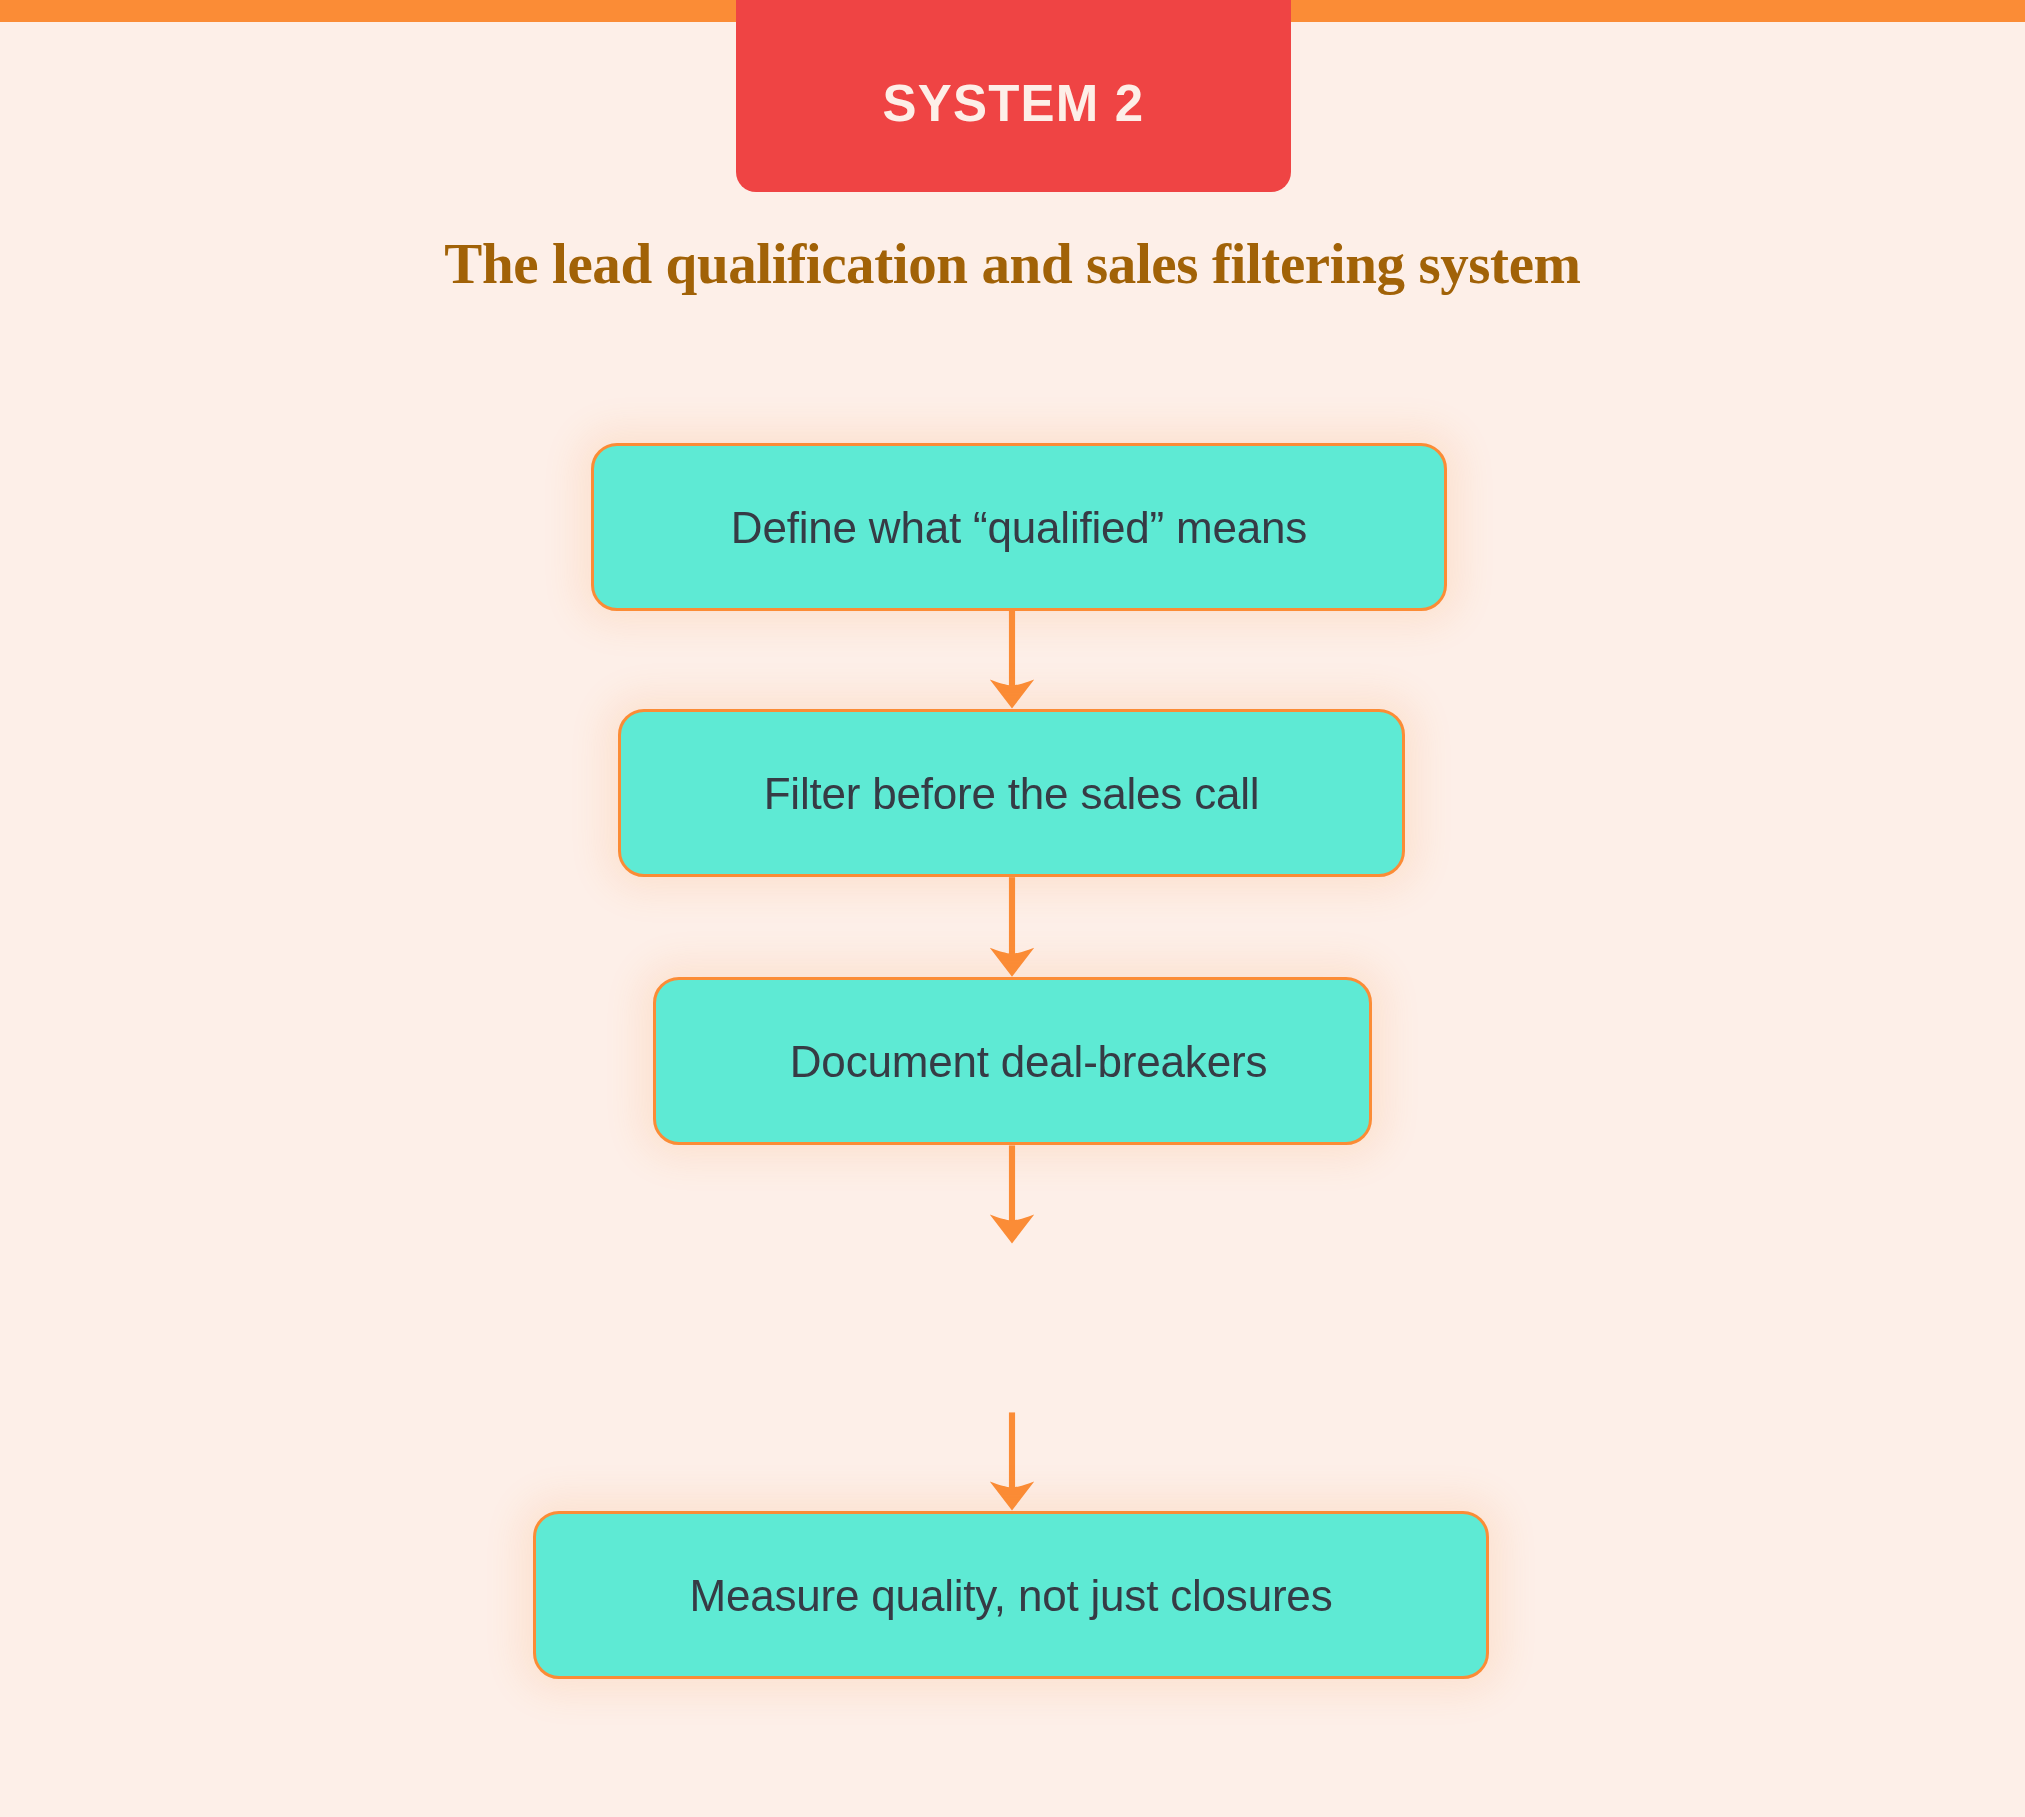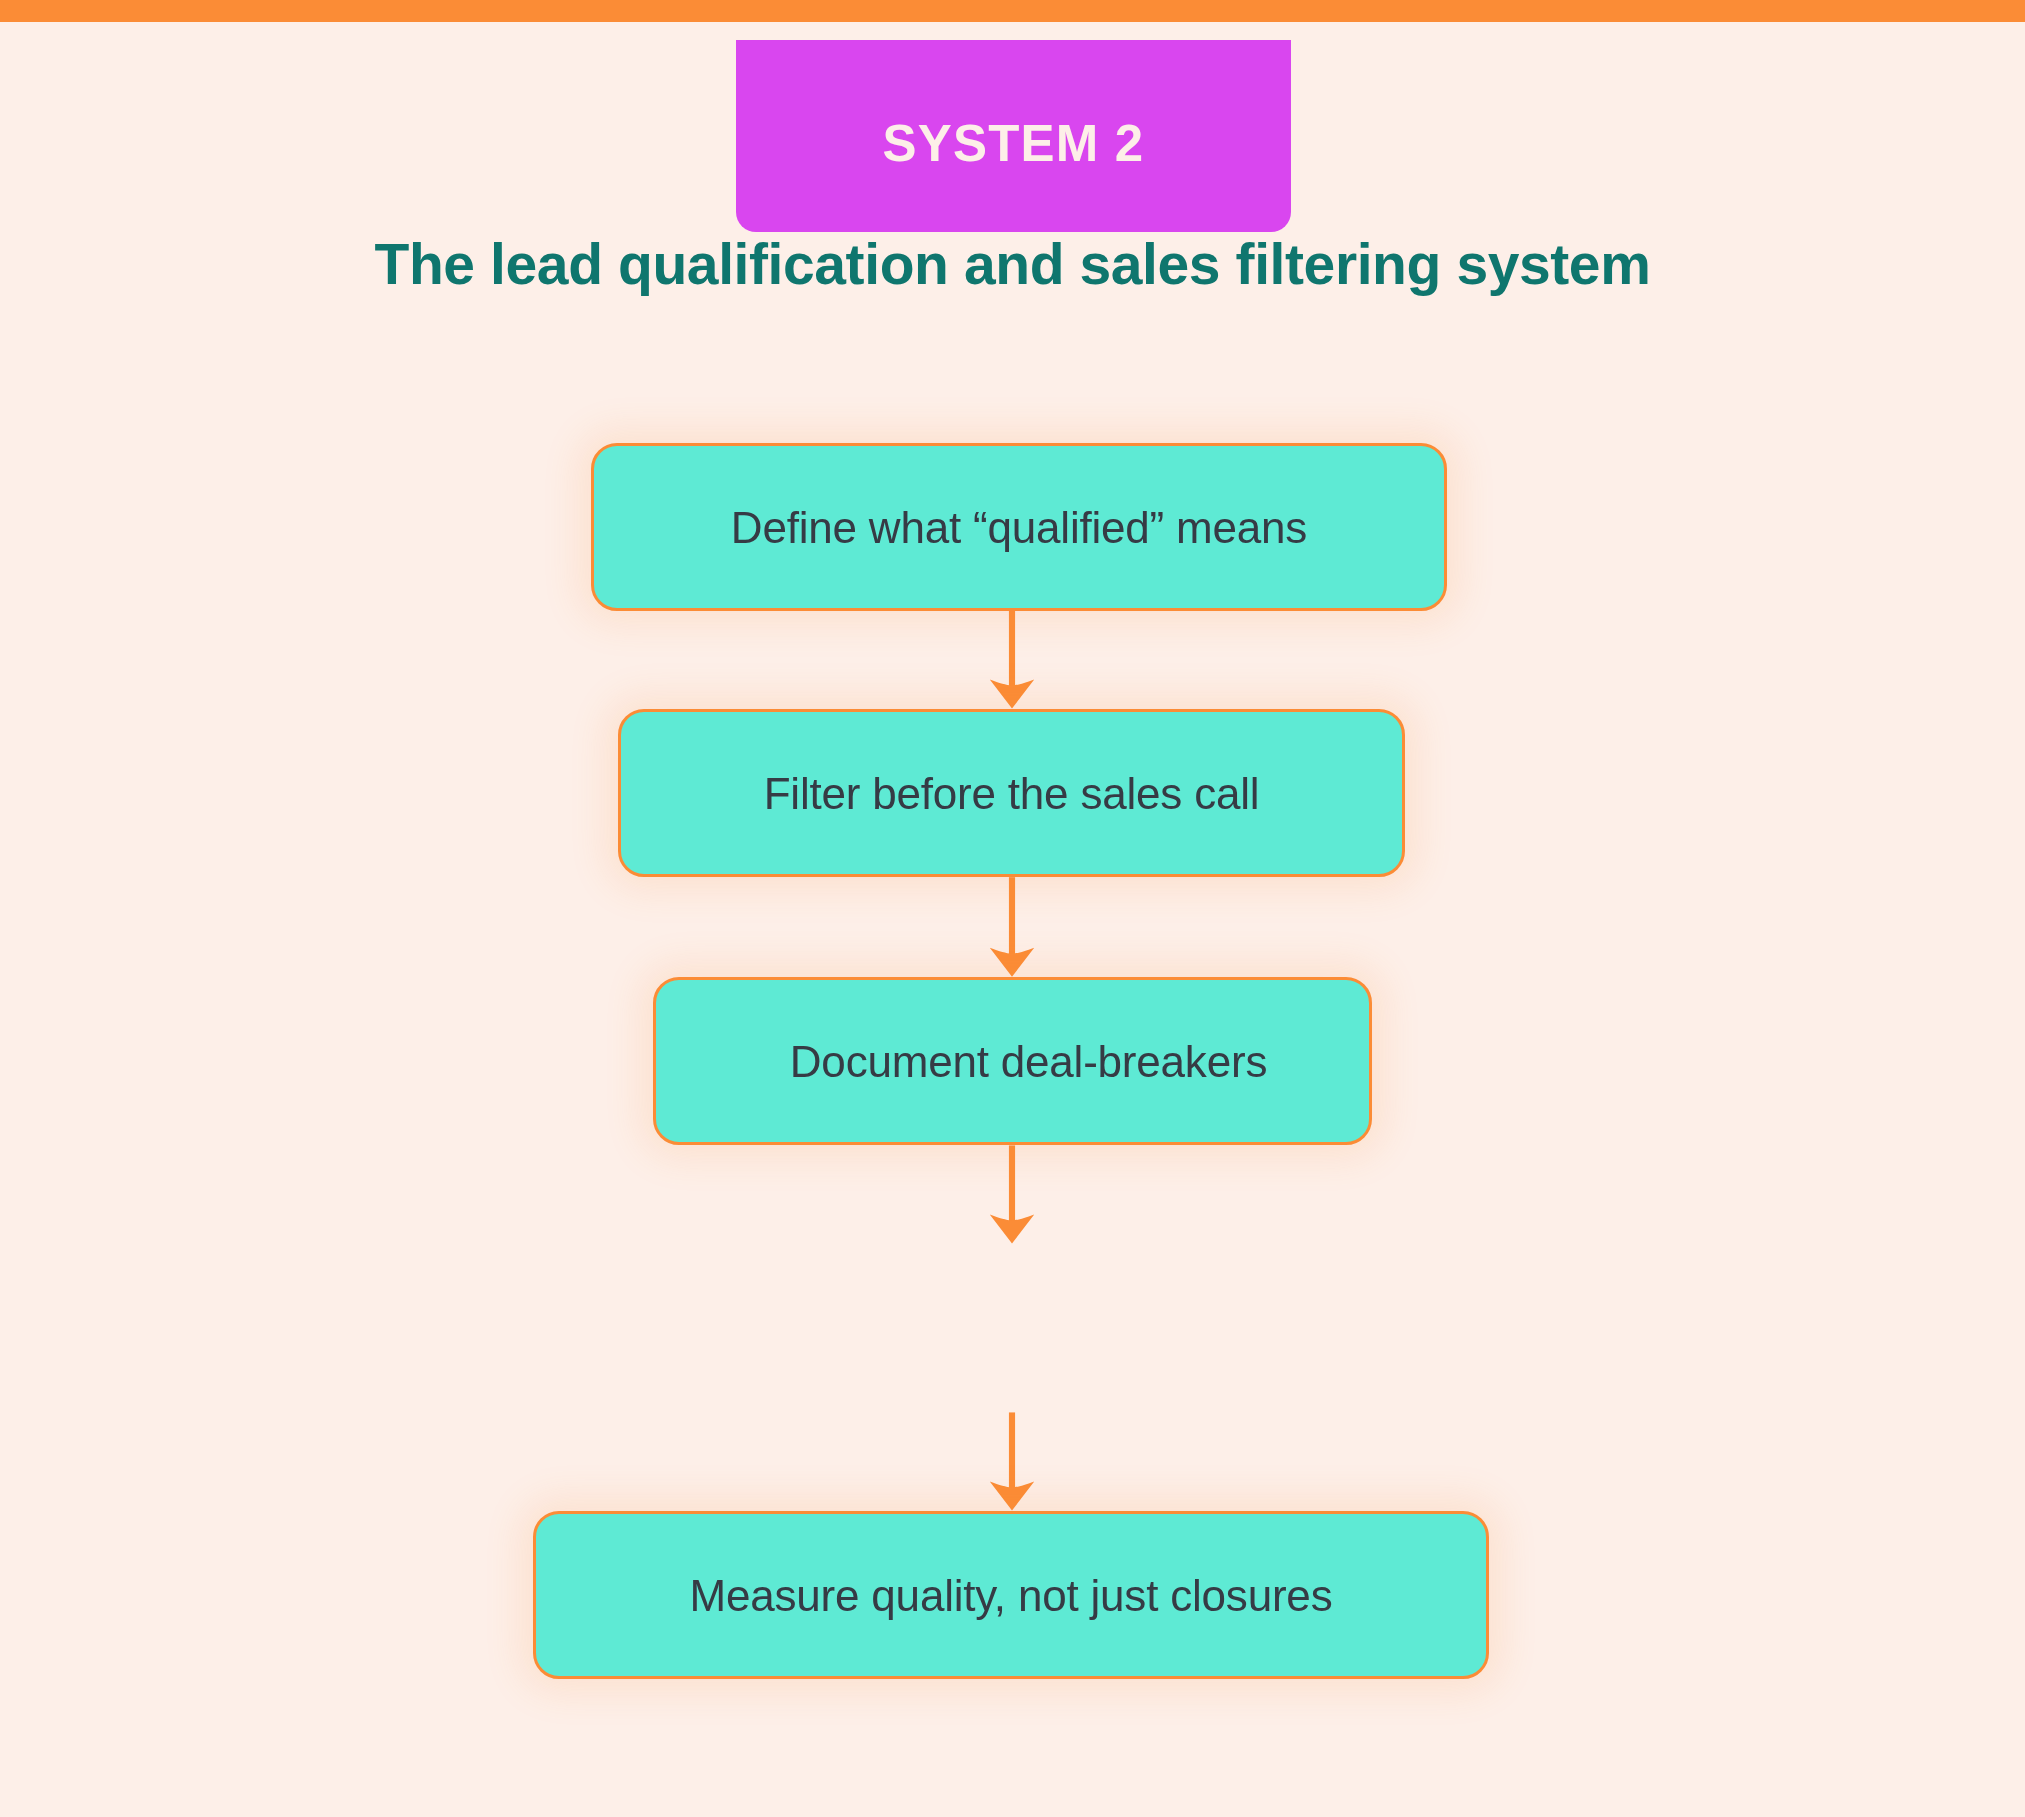--- a/index.html
+++ b/index.html
@@ -24,52 +24,52 @@
     height:21.6px;
     background:#FB8C36;
   }
 
   #system-badge {
     position:absolute;
     top:0;
     left:736px;
     width:555px;
     height:192px;
-    background:#d946ef;
+    background:#ef4444;
     border-bottom-left-radius:20px;
     border-bottom-right-radius:20px;
     display:flex;
     align-items:center;
     justify-content:center;
     padding-top:14px;
-    margin-top:40px;
   }
 
   #system-badge .badge-label {
     color:#FDEFE8;
     font-size:51px;
     font-weight:bold;
     letter-spacing:1.2px;
     line-height:1;
     white-space:nowrap;
   }
 
   
   #page-title {
     position:absolute;
     top:230px;
     left:0;
     width:2025px;
     text-align:center;
-    color:#0f766e;
+    color:#a16207;
     font-size:57px;
     font-weight:bold;
     letter-spacing:-0.4px;
     line-height:1.2;
     white-space:nowrap;
+    font-family:Liberation Serif, serif;
   }
 
   
   #flow {
     position:absolute;
     top:0; left:0;
     width:2025px;
     height:1817px;
   }
 

